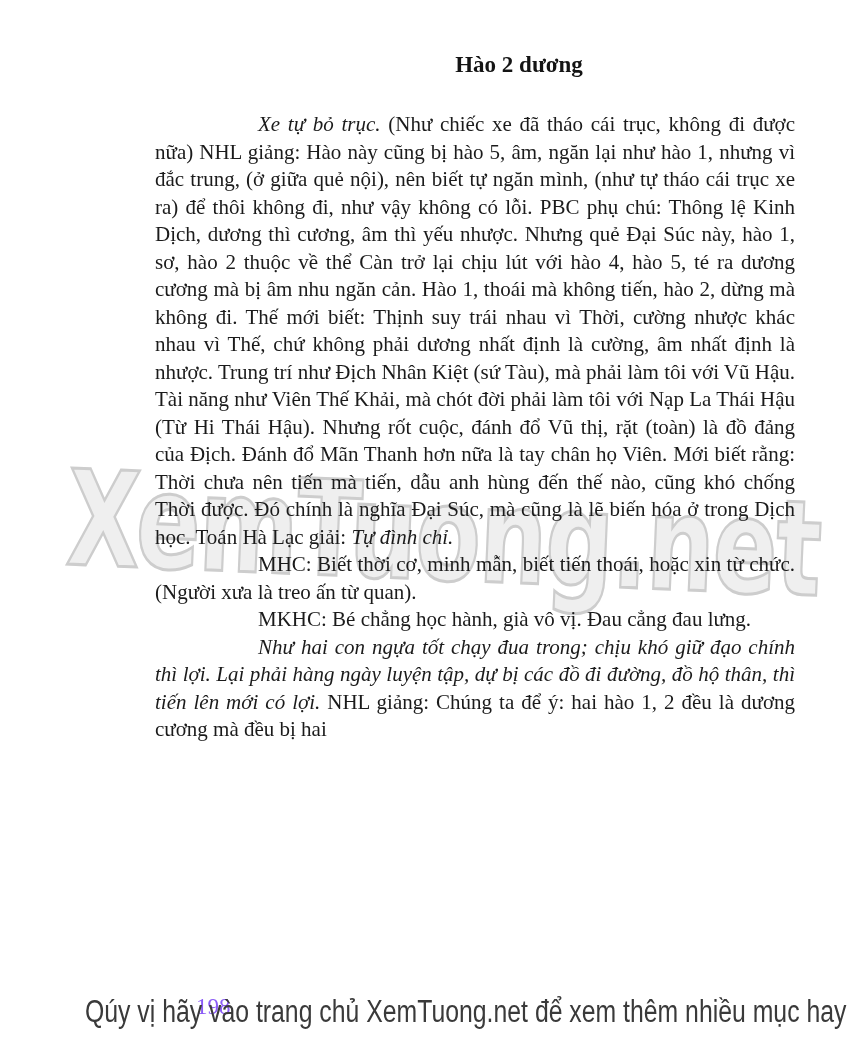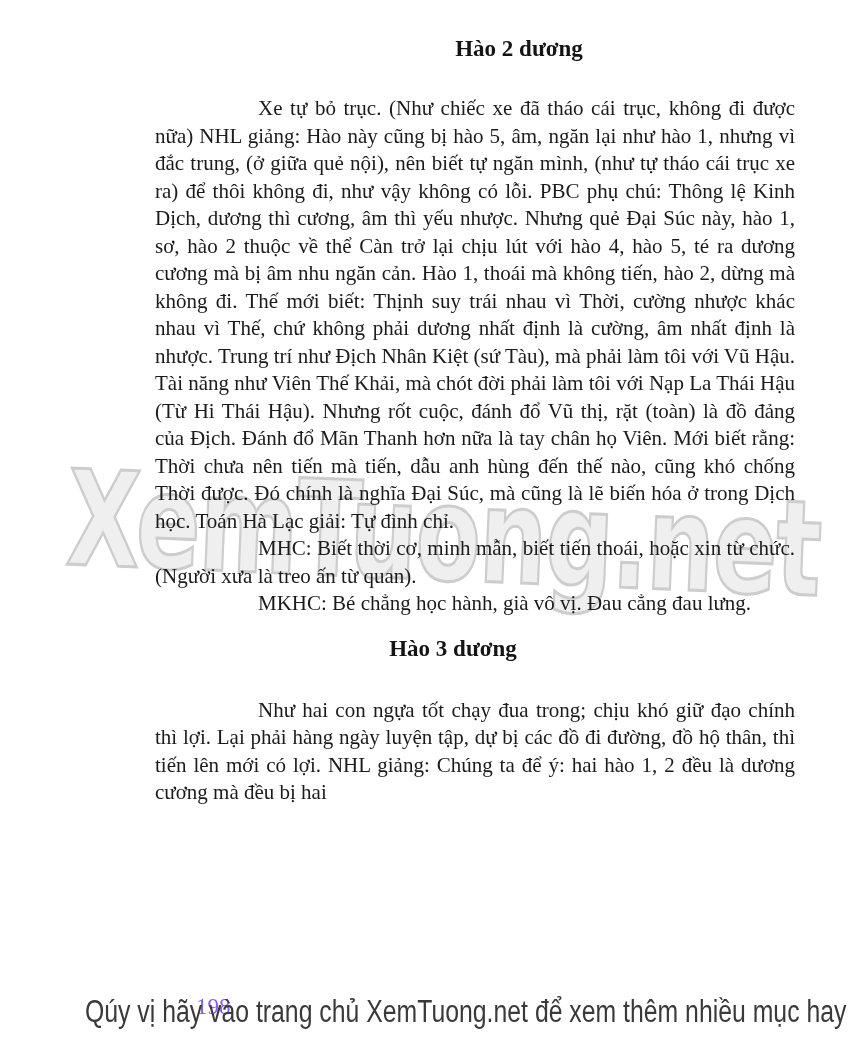--- a/index.html
+++ b/index.html
@@ -36,34 +36,34 @@
     left: 155px;
     top: 36px;
     width: 640px;
     z-index: 2;
     color: #1b1b1b;
   }
   .section-heading {
     font-size: 23px;
     font-weight: bold;
     text-align: center;
-    margin: 0 0 33px 0;
+    margin: 16px 0 33px 0;
     color: #141414;
   }
   .section-heading.hao2 { transform: translateX(44px); }
   .section-heading.hao3 { margin: 18px 0 35px 0; transform: translateX(-22px); }
   .body-par {
     font-size: 21px;
     line-height: 27.5px;
     text-align: justify;
     text-indent: 103px;
     margin: 0;
   }
   .seg-normal { font-style: normal; font-weight: normal; margin-top: 44px; }
-  .seg-italic { }
+  .seg-italic { font-style: italic; }
   .seg-bold   { font-weight: normal; }
   .pageno {
     position: absolute;
     left: 196px;
     top: 994px;
     z-index: 2;
     font-family: "Liberation Serif", serif;
     font-size: 23px;
     color: #8b5cf6;
   }
@@ -90,21 +90,20 @@
 
   <h1 class="section-heading hao2">Hào 2 dương</h1>
 
   <p class="body-par"><span class="seg-italic">Xe tự bỏ trục. </span><span class="seg-normal">(Như chiếc xe đã tháo cái trục, không đi được nữa) NHL giảng: Hào này cũng bị hào 5, âm, ngăn lại như hào 1, nhưng vì đắc trung, (ở giữa quẻ nội), nên biết tự ngăn mình, (như tự tháo cái trục xe ra) để thôi không đi, như vậy không có lỗi. PBC phụ chú: Thông lệ Kinh Dịch, dương thì cương, âm thì yếu nhược. Nhưng quẻ Đại Súc này, hào 1, sơ, hào 2 thuộc về thể Càn trở lại chịu lút với hào 4, hào 5, té ra dương cương mà bị âm nhu ngăn cản. Hào 1, thoái mà không tiến, hào 2, dừng mà không đi. Thế mới biết: Thịnh suy trái nhau vì Thời, cường nhược khác nhau vì Thế, chứ không phải dương nhất định là cường, âm nhất định là nhược. Trung trí như Địch Nhân Kiệt (sứ Tàu), mà phải làm tôi với Vũ Hậu. Tài năng như Viên Thế Khải, mà chót đời phải làm tôi với Nạp La Thái Hậu (Từ Hi Thái Hậu). Nhưng rốt cuộc, đánh đổ Vũ thị, rặt (toàn) là đồ đảng của Địch. Đánh đổ Mãn Thanh hơn nữa là tay chân họ Viên. Mới biết rằng: Thời chưa nên tiến mà tiến, dẫu anh hùng đến thế nào, cũng khó chống Thời được. Đó chính là nghĩa Đại Súc, mà cũng là lẽ biến hóa ở trong Dịch học. </span><span class="seg-bold">Toán Hà Lạc giải</span><span class="seg-normal">: </span><span class="seg-italic">Tự đình chỉ.</span></p>
 
   <p class="body-par"><span class="seg-normal">MHC: Biết thời cơ, minh mẫn, biết tiến thoái, hoặc xin từ chức. (Người xưa là treo ấn từ quan).</span></p>
 
   <p class="body-par"><span class="seg-normal">MKHC: Bé chẳng học hành, già vô vị. Đau cẳng đau lưng.</span></p>
 
 
-  <h1 class="section-heading hao3">Hào 3 dương</h1>
 
   <p class="body-par"><span class="seg-italic">Như hai con ngựa tốt chạy đua trong; chịu khó giữ đạo chính thì lợi. Lại phải hàng ngày luyện tập, dự bị các đồ đi đường, đồ hộ thân, thì tiến lên mới có lợi. </span><span class="seg-normal">NHL giảng: Chúng ta để ý: hai hào 1, 2 đều là dương cương mà đều bị hai</span></p>
 
 </div>
 
 <div class="pageno">198</div>
 
 <div class="footer">
   <span>Qúy vị hãy vào trang chủ </span><span>XemTuong.net</span><span> để xem thêm nhiều mục hay khác</span>
 </div>

